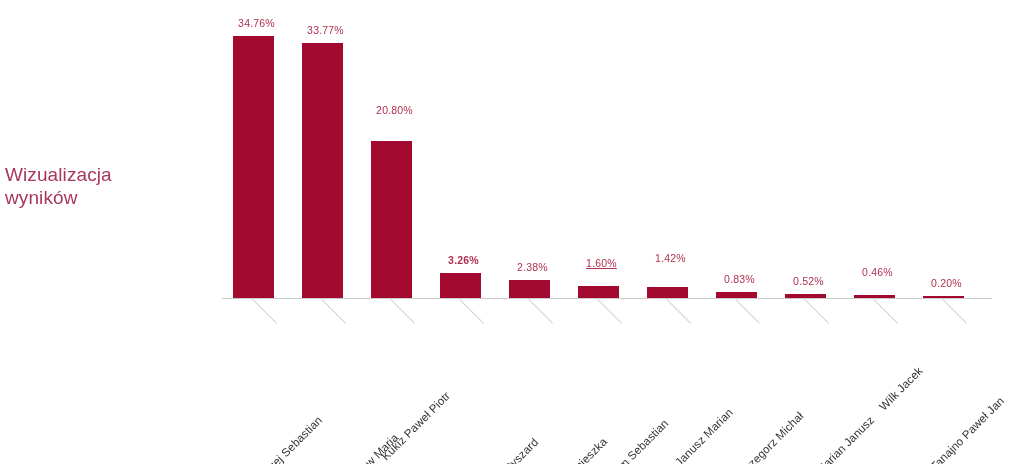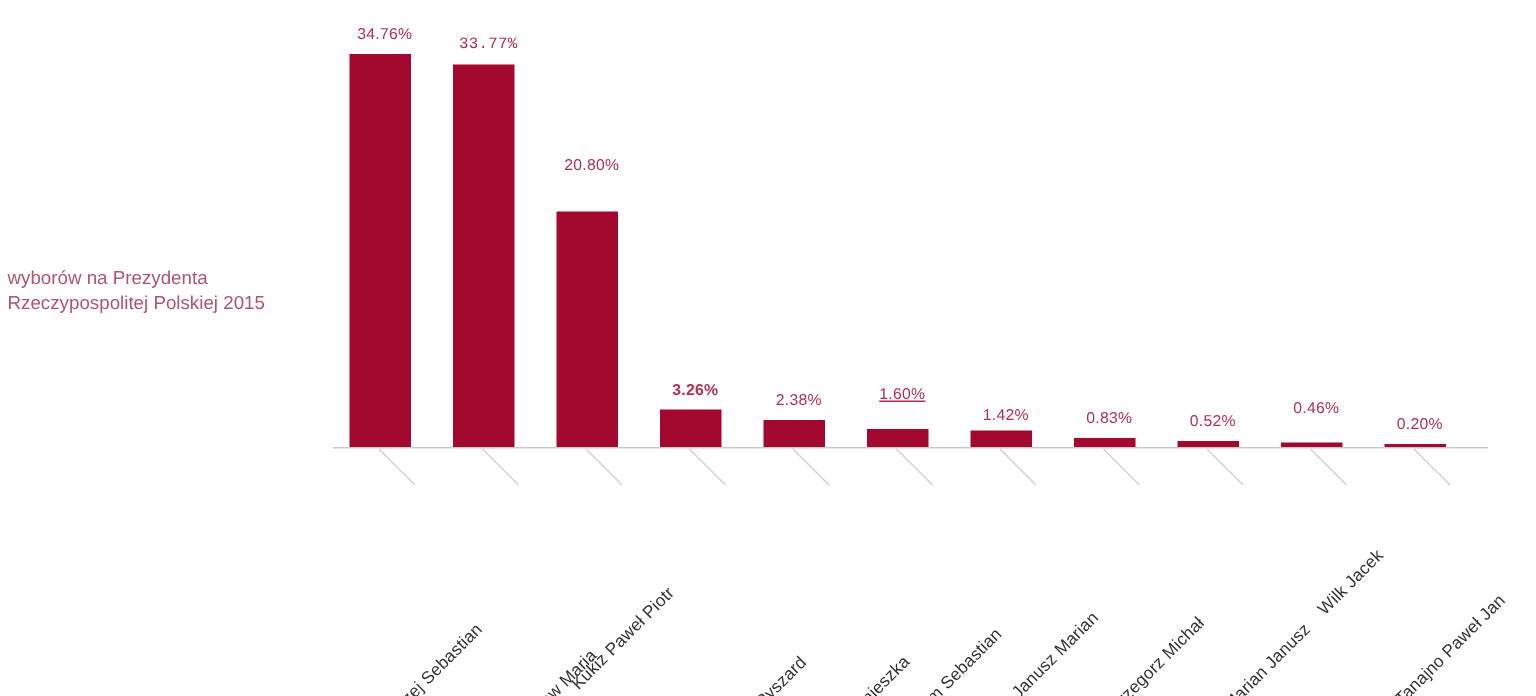--- a/index.html
+++ b/index.html
@@ -118,54 +118,54 @@
     color: #333333;
     letter-spacing: 0.1px;
   }
 </style>
 </head>
 <body>
 
 <div id="screen">
 
   <div id="caption">
-    <div class="subline">wyborów na Prezydenta
-Rzeczypospolitej Polskiej 2015</div>
+    <div class="headline">Wizualizacja
+wyników</div>
   </div>
 
   <div id="plot">
     <div id="axis-line"></div>
     <div id="bars">
         <div class="bar-slot" style="left: 0px;">
           <div class="bar" title="Duda Andrzej Sebastian 34.76%" style="height: 262px; background: rgb(163, 8, 47);"></div>
           <div class="bar-value" style="bottom: 269px; color: rgb(176, 48, 80);">34.76%</div>
         </div>
         <div class="bar-slot" style="left: 69px;">
           <div class="bar" title="Komorowski Bronisław Maria 33.77%" style="height: 254.538px; background: rgb(163, 8, 47);"></div>
-          <div class="bar-value" style="bottom: 261.538px; color: rgb(176, 48, 80); font-family: Liberation Mono, monospace;">33.77%</div>
+          <div class="bar-value" style="bottom: 261.538px; color: rgb(176, 48, 80);">33.77%</div>
         </div>
         <div class="bar-slot" style="left: 138px;">
           <div class="bar" title="Kukiz Paweł Piotr 20.80%" style="height: 156.778px; background: rgb(163, 8, 47);"></div>
           <div class="bar-value" style="bottom: 182px; color: rgb(176, 48, 80);">20.80%</div>
         </div>
         <div class="bar-slot" style="left: 207px; font-weight: bold;">
           <div class="bar" title="Korwin-Mikke Janusz Ryszard 3.26%" style="height: 24.5719px; background: rgb(163, 8, 47);"></div>
           <div class="bar-value" style="bottom: 31.5719px; color: rgb(176, 48, 80);">3.26%</div>
         </div>
         <div class="bar-slot" style="left: 276px;">
           <div class="bar" title="Ogórek Magdalena Agnieszka 2.38%" style="height: 17.939px; background: rgb(163, 8, 47);"></div>
           <div class="bar-value" style="bottom: 24.939px; color: rgb(176, 48, 80); text-align: center;">2.38%</div>
         </div>
         <div class="bar-slot" style="left: 345px;">
           <div class="bar" title="Jarubas Adam Sebastian 1.60%" style="height: 12.0598px; background: rgb(163, 8, 47);"></div>
           <div class="bar-value" style="bottom: 29px; color: rgb(176, 48, 80); text-decoration: underline;">1.60%</div>
         </div>
         <div class="bar-slot" style="left: 414px;">
           <div class="bar" title="Palikot Janusz Marian 1.42%" style="height: 10.7031px; background: rgb(163, 8, 47);"></div>
-          <div class="bar-value" style="bottom: 15px; color: rgb(176, 48, 80);">1.42%</div>
+          <div class="bar-value" style="bottom: 34px; color: rgb(176, 48, 80);">1.42%</div>
         </div>
         <div class="bar-slot" style="left: 483px;">
           <div class="bar" title="Braun Grzegorz Michał 0.83%" style="height: 6.25604px; background: rgb(163, 8, 47);"></div>
           <div class="bar-value" style="bottom: 13.256px; color: rgb(176, 48, 80);">0.83%</div>
         </div>
         <div class="bar-slot" style="left: 552px;">
           <div class="bar" title="Kowalski Marian Janusz 0.52%" style="height: 3.91945px; background: rgb(163, 8, 47);"></div>
           <div class="bar-value" style="bottom: 10.9194px; color: rgb(176, 48, 80);">0.52%</div>
         </div>
         <div class="bar-slot" style="left: 621px;">

